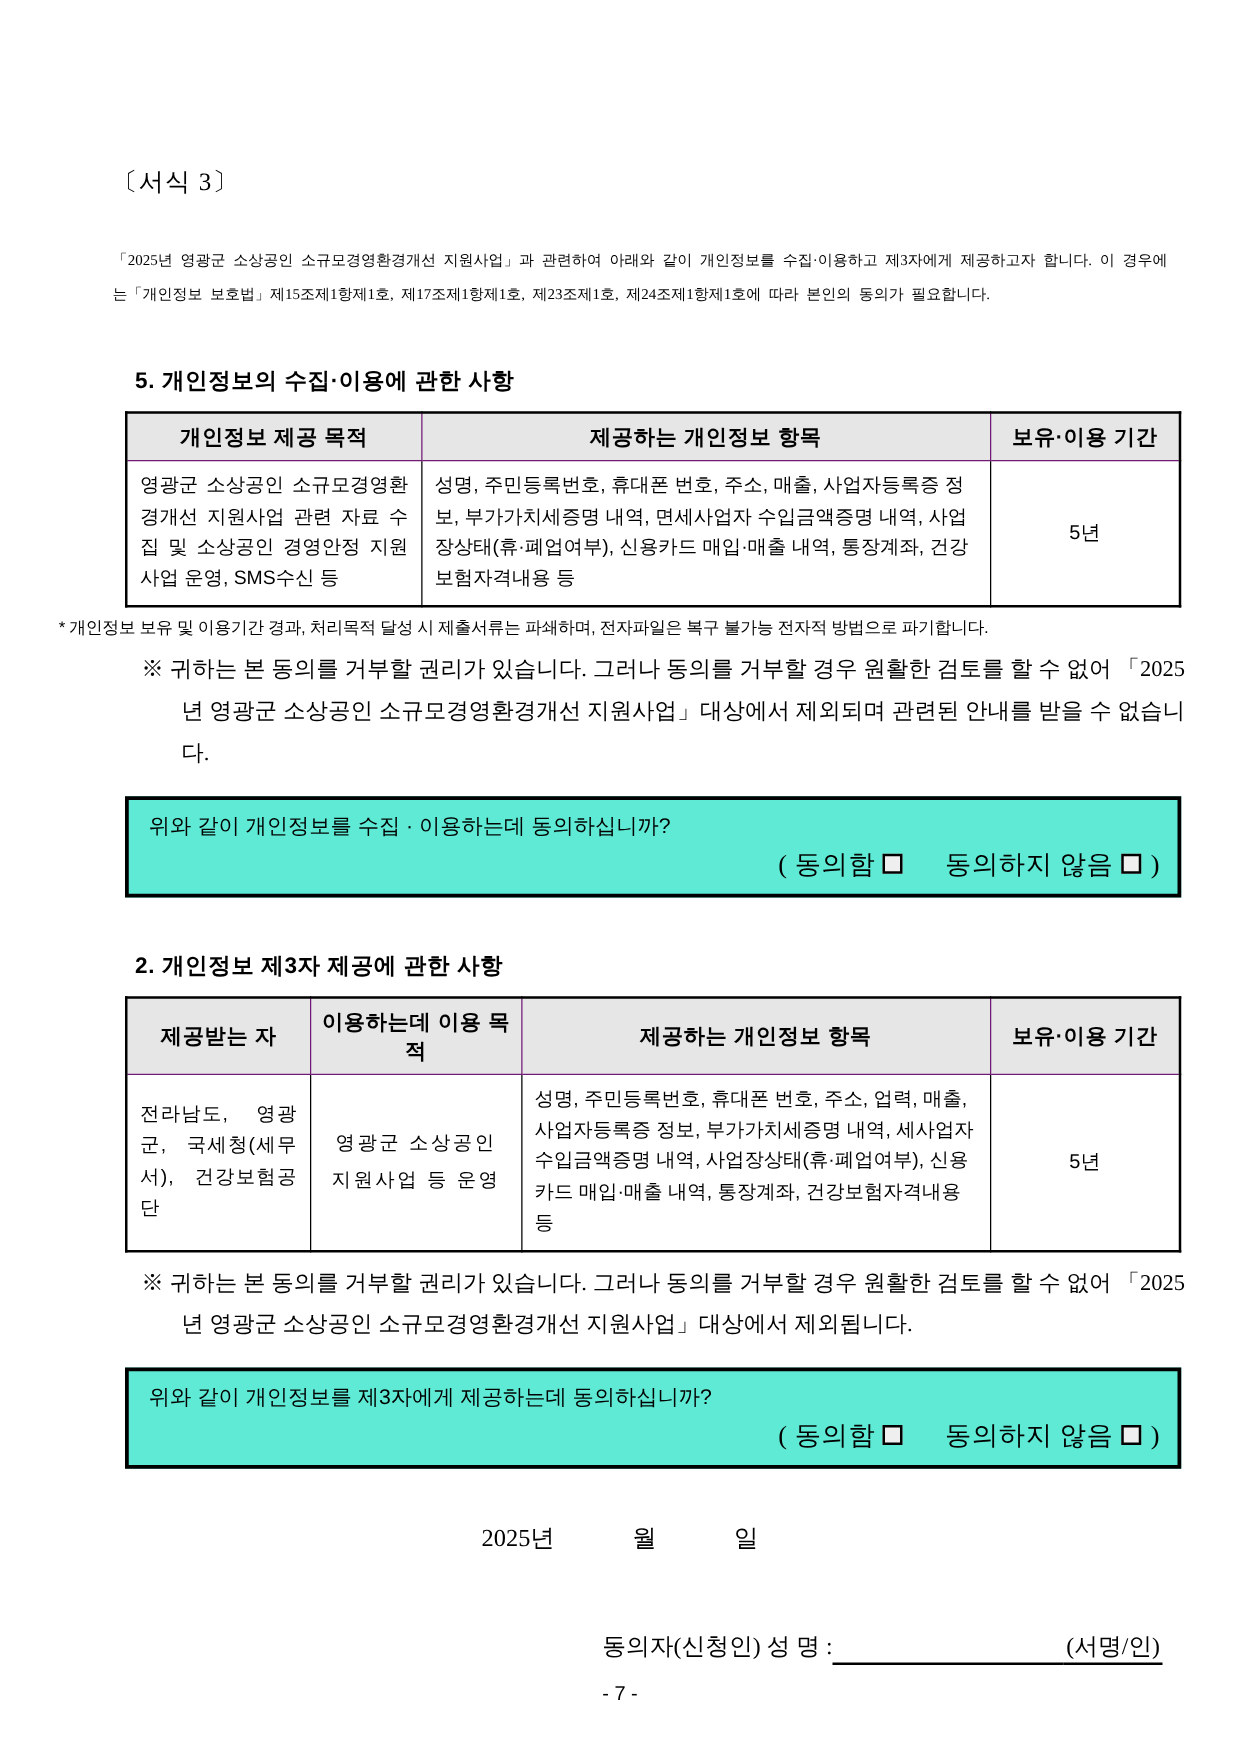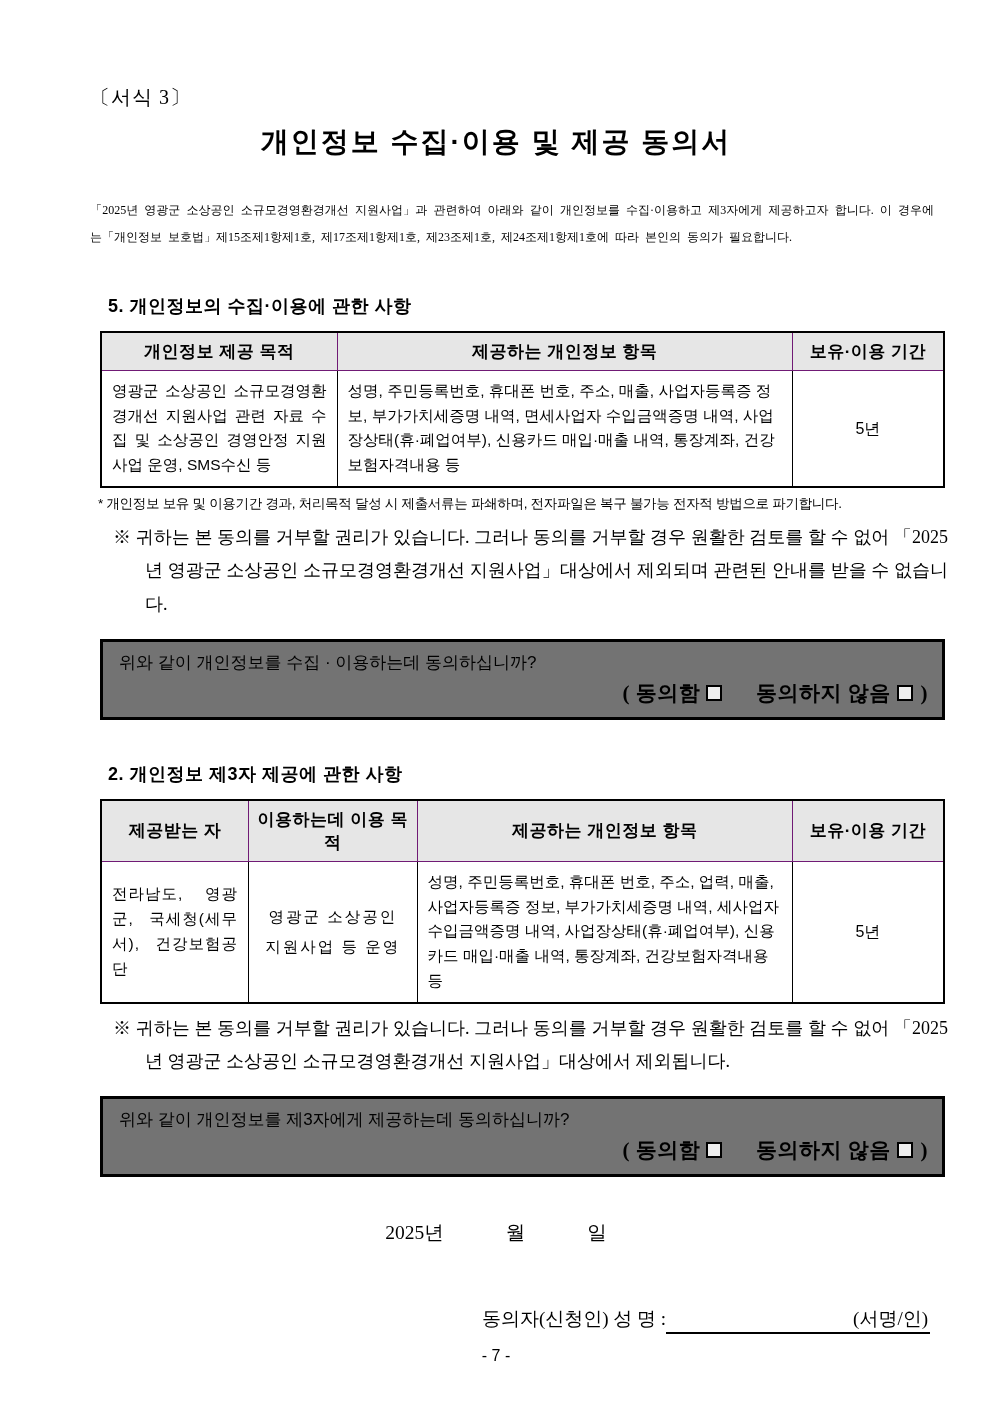--- a/index.html
+++ b/index.html
@@ -12,20 +12,21 @@
     background: #ffffff;
     color: #000;
     font-family: "Liberation Serif", "DejaVu Serif", serif;
     overflow: hidden;
   }
   .form-label {
     padding-top: 84px;
     margin-left: 90px;
     font-size: 20px;
     letter-spacing: 1px;
+    margin-top: 48px;
   }
   .doc-title {
     margin-top: 12px;
     text-align: center;
     font-size: 28px;
     font-weight: bold;
     font-family: "Liberation Sans", "DejaVu Sans", sans-serif;
     letter-spacing: 2px;
   }
   .intro {
@@ -63,49 +64,49 @@
     font-size: 15.5px;
     line-height: 1.6;
     padding: 8px 10px;
     vertical-align: middle;
   }
   table.info-table td.purpose { text-align: justify; }
   table.info-table td.period { text-align: center; font-size: 16px; }
   table.info-table td.recipients { text-align: justify; letter-spacing: 1px; }
   table.info-table td.use-purpose { text-align: center; letter-spacing: 2px; line-height: 1.9; }
   .footnote {
-    margin: 7px 50px 0 98px;
+    margin: 7px 50px 0 47px;
     font-size: 13.5px;
     font-family: "Liberation Sans", "DejaVu Sans", sans-serif;
     letter-spacing: -0.3px;
   }
   .notice {
     margin: 8px 44px 0 113px;
     font-size: 18px;
     line-height: 1.85;
     padding-left: 32px;
     text-indent: -32px;
     text-align: justify;
   }
   .consent-box {
     margin: 18px 0 0 100px;
     width: 845px;
     border: 3px solid #000;
-    background: #737373;
+    background: #5eead4;
     padding: 9px 14px 10px 16px;
   }
   .consent-q {
     font-size: 17px;
     font-family: "Liberation Sans", "DejaVu Sans", sans-serif;
   }
   .consent-opts {
     margin-top: 5px;
     text-align: right;
     font-size: 21px;
-    font-weight: bold;
+    font-weight: normal;
     letter-spacing: 0.5px;
   }
   .checkbox {
     display: inline-block;
     width: 16px;
     height: 16px;
     border: 2px solid #000;
     background: #efefef;
     vertical-align: -1px;
     margin: 0 2px 0 6px;
@@ -148,21 +149,20 @@
     font-family: "Liberation Sans", "DejaVu Sans", sans-serif;
   }
 </style>
 </head>
 <body>
 
 <div class="page">
 
   <div class="form-label">〔서식 3〕</div>
 
-  <h1 class="doc-title">개인정보 수집·이용 및 제공 동의서</h1>
 
   <p class="intro">「2025년 영광군 소상공인 소규모경영환경개선 지원사업」과 관련하여 아래와 같이 개인정보를 수집·이용하고 제3자에게 제공하고자 합니다. 이 경우에는「개인정보 보호법」제15조제1항제1호, 제17조제1항제1호, 제23조제1호, 제24조제1항제1호에 따라 본인의 동의가 필요합니다.</p>
 
   <div class="sec-heading">5. 개인정보의 수집·이용에 관한 사항</div>
 
   <table class="info-table">
     <colgroup>
         <col style="width:28%">
         <col style="width:54%">
         <col style="width:18%">

